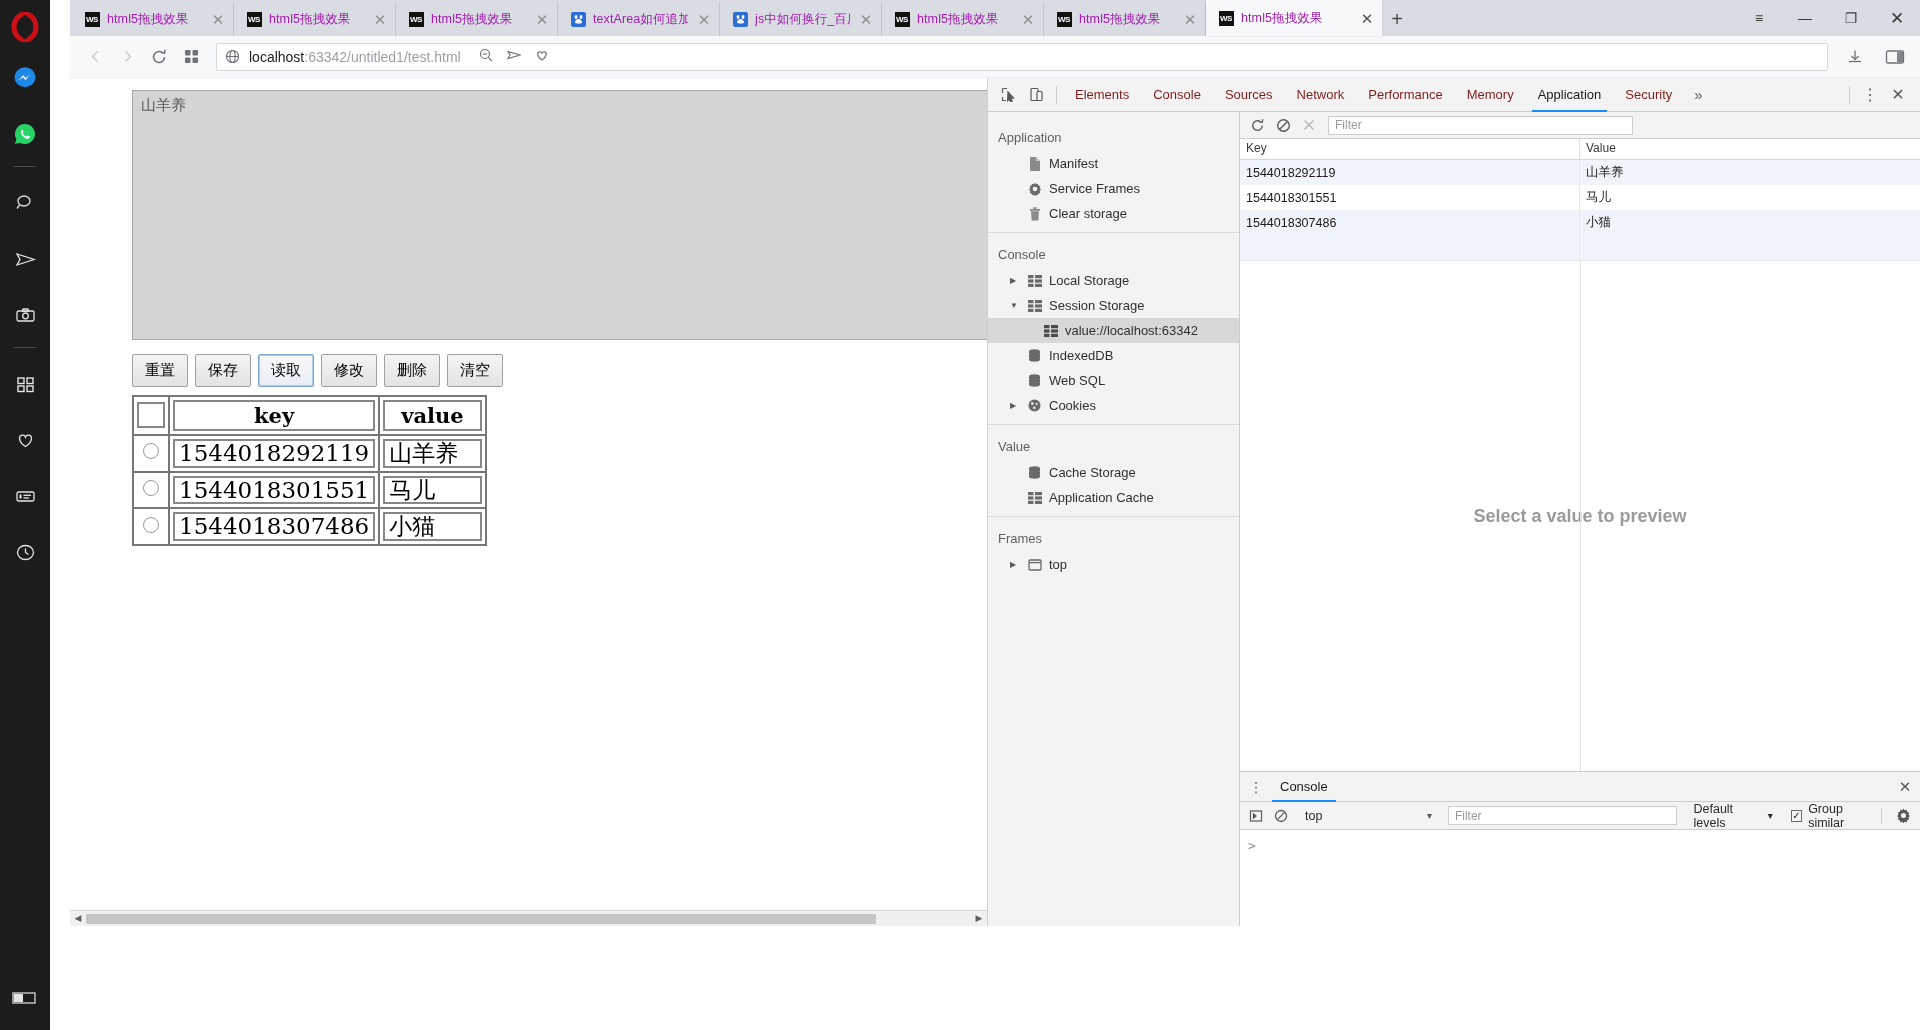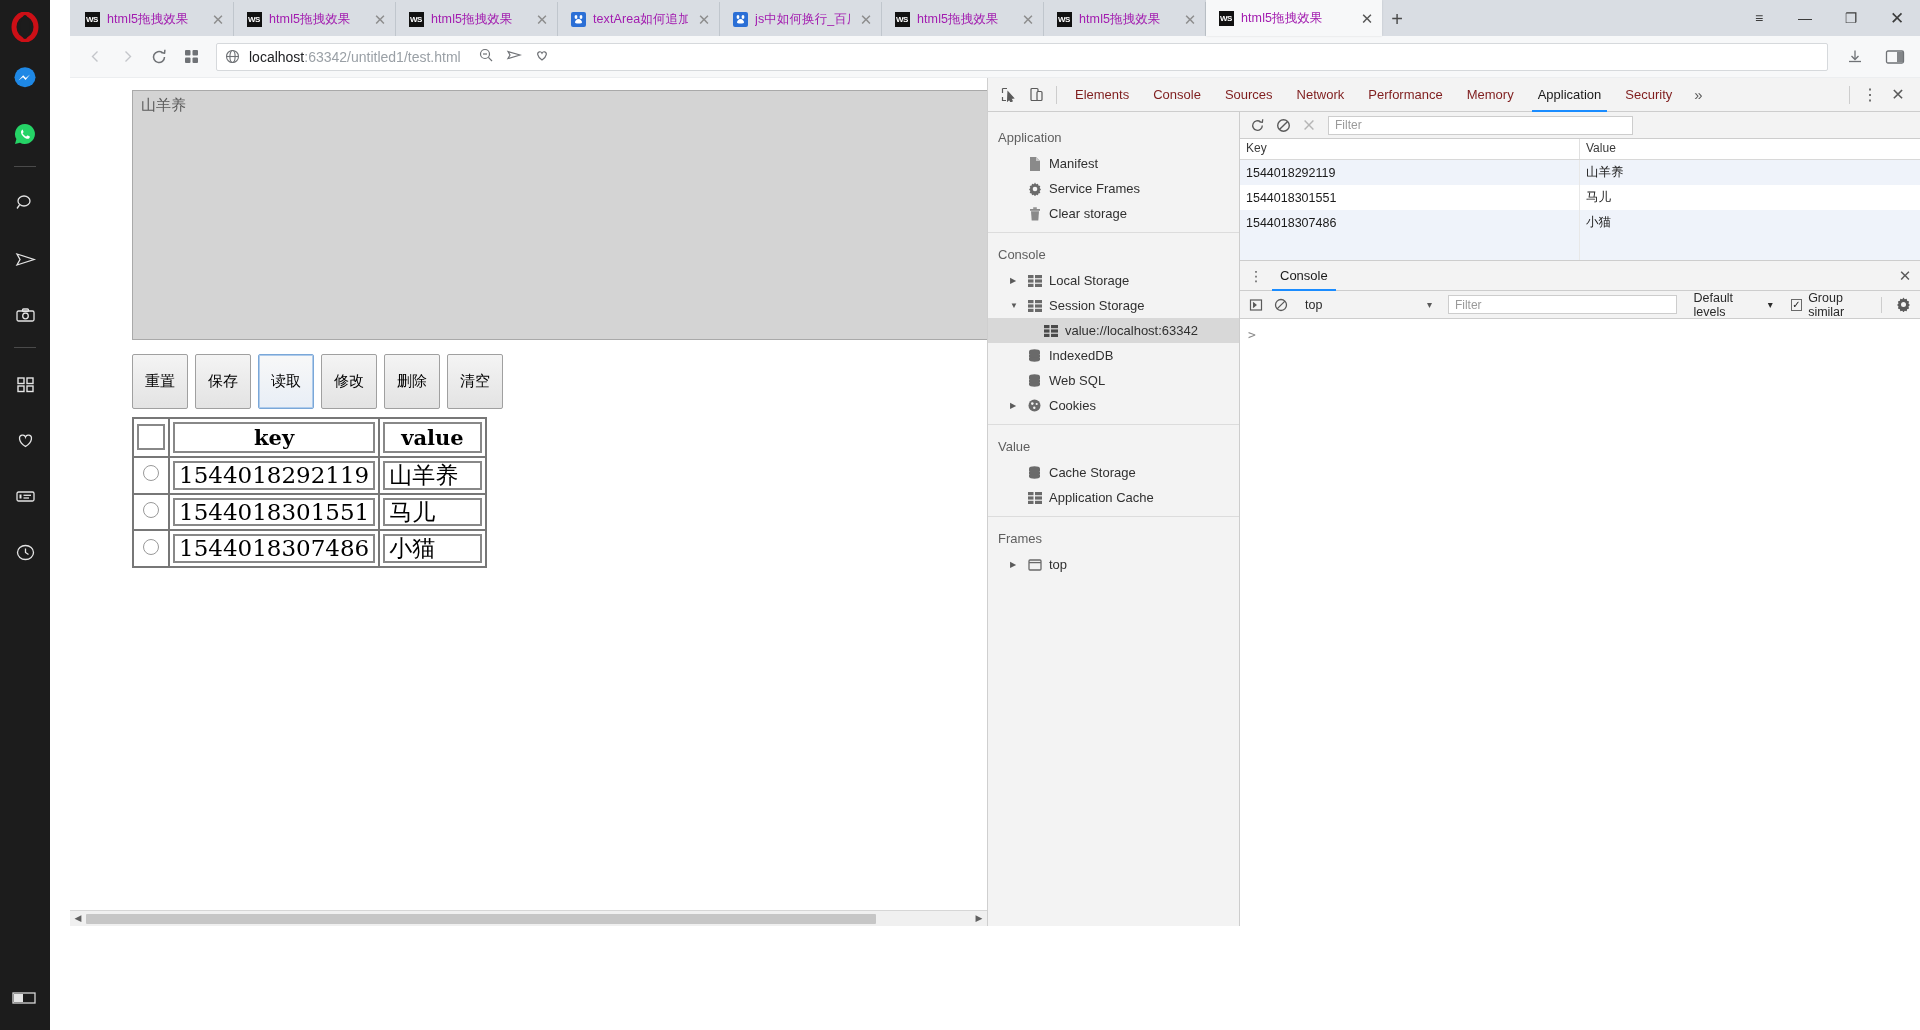--- a/index.html
+++ b/index.html
@@ -117,21 +117,21 @@
   }
   .dropzone .dz-inner { position:absolute; left:0; top:0; width: 445px; height: 248px; background: #d4d4d4; }
   .dz-text { position: absolute; left: 8px; top: 5px; font-size: 15px; color: #5a5a5a;
              font-family: "DejaVu Sans", sans-serif; }
 
   .btnrow { margin: 14px 0 0 50px; display: flex; gap: 7px; }
   .pbtn {
     font-family: "DejaVu Sans", sans-serif; font-size: 15px; color: #000;
     background: linear-gradient(#f4f4f4, #e3e3e3);
     border: 1px solid #a0a0a0; border-radius: 2px;
-    padding: 17px 12px; line-height: 1.25;
+    padding: 6px 12px; line-height: 1.25;
   }
   .pbtn.focused { border: 1px solid #7aa7d8; box-shadow: 0 0 0 1px #aecbeb inset; background: linear-gradient(#f8f8f8,#e8eef6); }
 
   .ktable { margin: 8px 0 0 50px; border-collapse: collapse; }
   .ktable td, .ktable th { border: 2px solid #777; padding: 0; }
   .ktable .cell-sel { width: 36px; height: 33px; text-align: center; vertical-align: middle; }
   .ktable .cell-key { height: 33px; }
   .ktable .cell-val { height: 33px; }
   .hdr-key, .hdr-val {
     font-family: "DejaVu Serif", serif; font-weight: bold; font-size: 21px; color: #000;
@@ -797,20 +797,24 @@
               <div class="st-row">
                 <div class="st-col-key">1544018307486</div>
                 <div class="st-col-val">小猫</div>
               </div>
               <div class="st-blankrow">
                 <div class="st-col-key"></div>
                 <div class="st-col-val"></div>
               </div>
             </div>
 
+            <div class="st-bottom">
+              <div class="divline"></div>
+              <div class="st-preview">Select a value to preview</div>
+            </div>
 
             <div class="drawer">
               <div class="drawer-tabs">
                 <span class="drawer-kebab">⋮</span>
                 <span class="drawer-tab active">Console</span>
                 <span class="drawer-close">✕</span>
               </div>
               <div class="console-toolbar">
                 <span class="ct-btn">
                   <svg width="14" height="14" viewBox="0 0 14 14" fill="none" stroke="currentColor" stroke-width="1.2">

